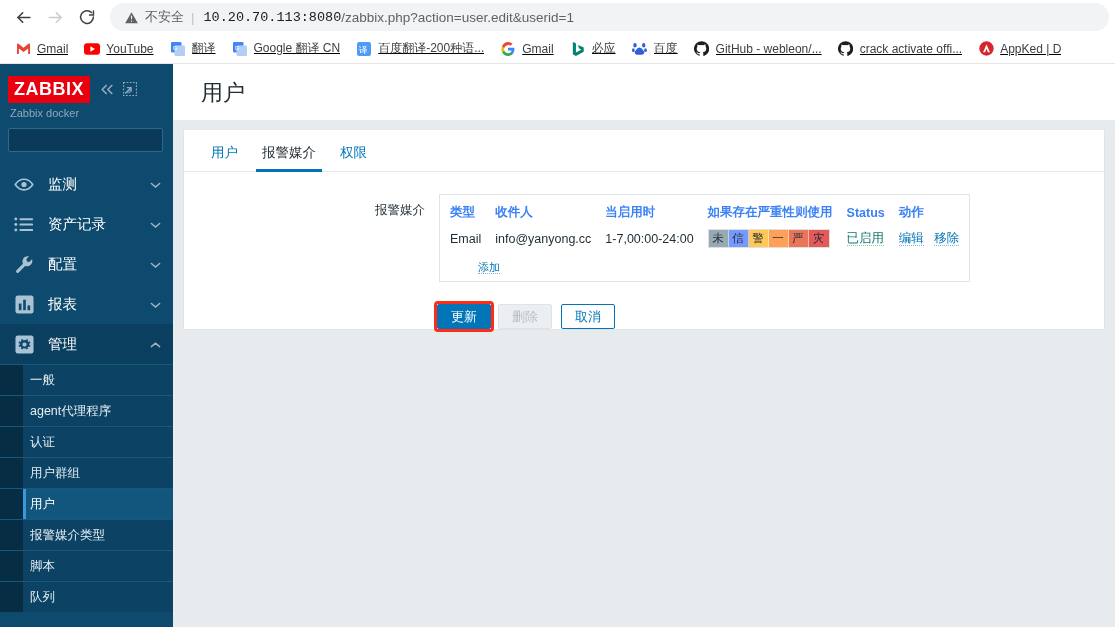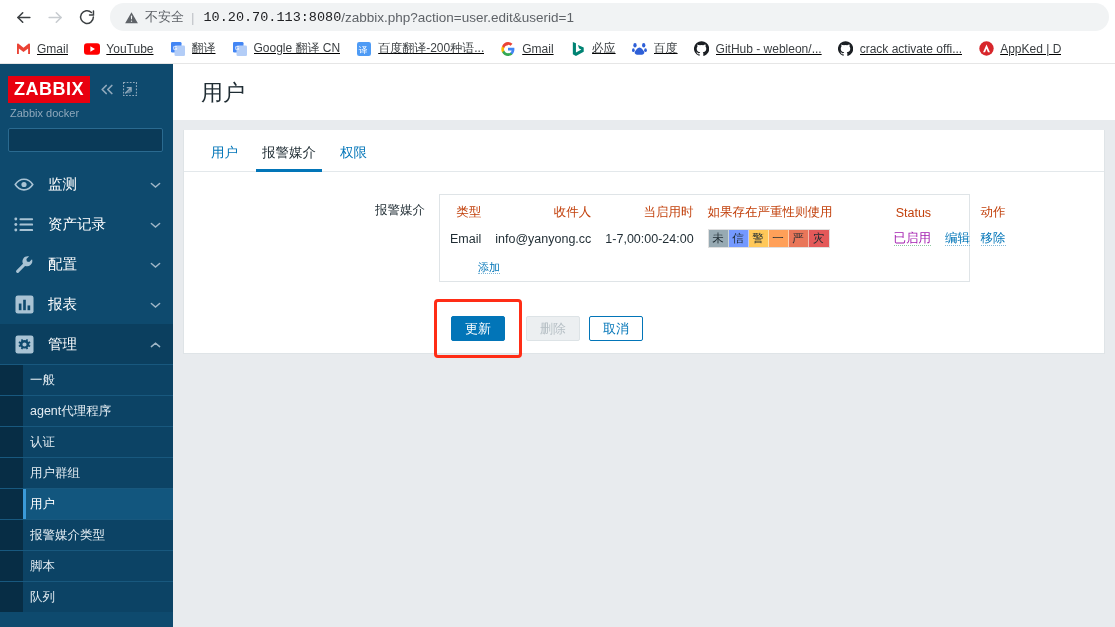--- a/index.html
+++ b/index.html
@@ -127,51 +127,51 @@
   .form-label {
     width: 255px; flex: 0 0 255px; text-align: right;
     padding-right: 14px; font-size: 12.5px; color: #1f2c33; padding-top: 8px;
   }
   .media-box {
     border: 1px solid #dfe4e7; background: #fff;
     padding: 7px 12px 6px 10px; min-width: 531px; width: 531px;
   }
   table.media { border-collapse: collapse; font-size: 12.5px; }
   table.media th {
-    text-align: right; font-weight: 400; color: #c2410c;
+    text-align: left; font-weight: 700; color: #3b82f6;
     padding: 2px 14px 6px 0; white-space: nowrap;
   }
   table.media td {
     padding: 2px 14px 2px 0; color: #1f2c33; white-space: nowrap; vertical-align: middle;
   }
   .sev-group { display: inline-flex; border: 1px solid #e0e0e0; }
   .sev {
     width: 20px; height: 17px; display: inline-flex;
     align-items: center; justify-content: center;
     font-size: 11.5px; color: #1f2c33;
     border-right: 1px solid rgba(255,255,255,0.5);
   }
   .sev:last-child { border-right: none; }
   .lnk { color: #0275b8; border-bottom: 1px dotted #7fb8d9; cursor: pointer; }
-  .lnk-green { color: #a21caf; border-bottom: 1px dotted #8cc79e; cursor: pointer; margin-left: 47px; }
+  .lnk-green { color: #0f766e; border-bottom: 1px dotted #8cc79e; cursor: pointer; }
   .add-row { padding-top: 7px; }
   .add-link { font-size: 11px; margin-left: 28px; }
 
   .btn-row { display: flex; gap: 9px; padding: 22px 0 0 255px; align-items: center; }
   .btn {
     min-width: 53px; height: 25px; padding: 0 13px;
     font-size: 13px; border-radius: 2px; display: inline-flex;
     align-items: center; justify-content: center;
     font-family: "Liberation Sans", sans-serif;
   }
   .btn-primary { background: #0275b8; color: #ffffff; border: 1px solid #0275b8; }
   .btn-disabled { background: #eceff1; color: #b6bfc5; border: 1px solid #dde3e6; }
   .btn-outline { background: #ffffff; color: #0275b8; border: 1px solid #0275b8; }
   .annot {
-    border: 3px solid #ff2d16; border-radius: 4px; padding: 14px;
+    border: 3px solid #ff2d16; border-radius: 4px; padding: 0;
     display: inline-flex; line-height: 0; margin: -5px -5px -5px -5px;
   }
 </style>
 </head>
 <body>
 
 <div class="browser">
 
   <div class="toolbar">
     <div class="nav-btn">

